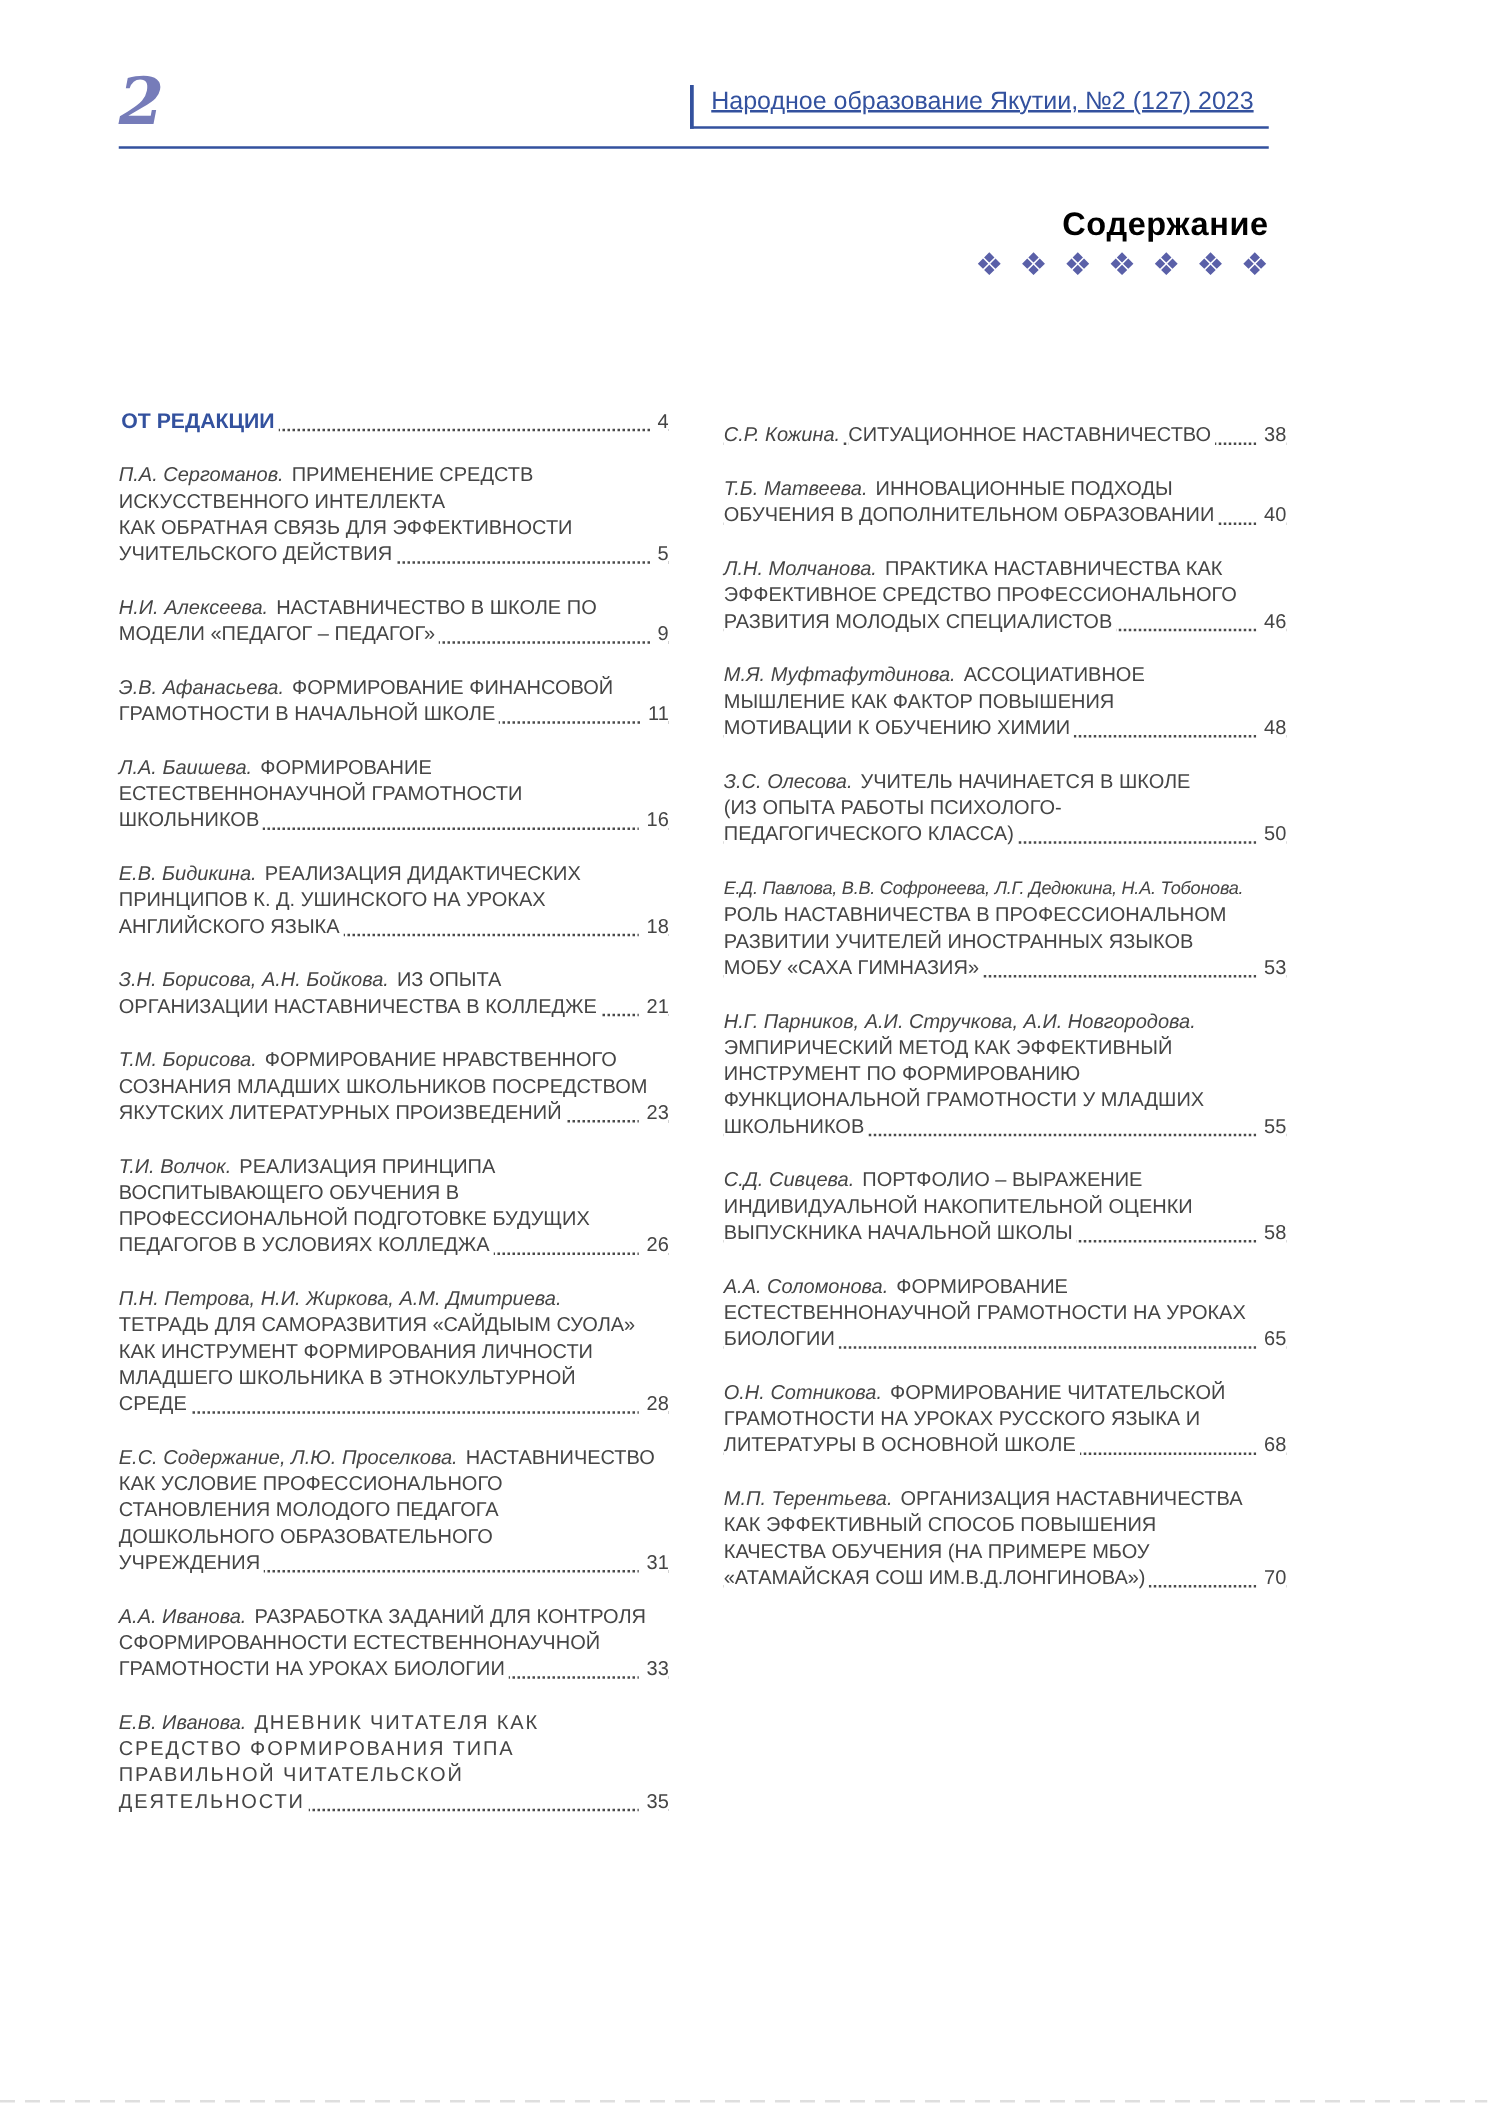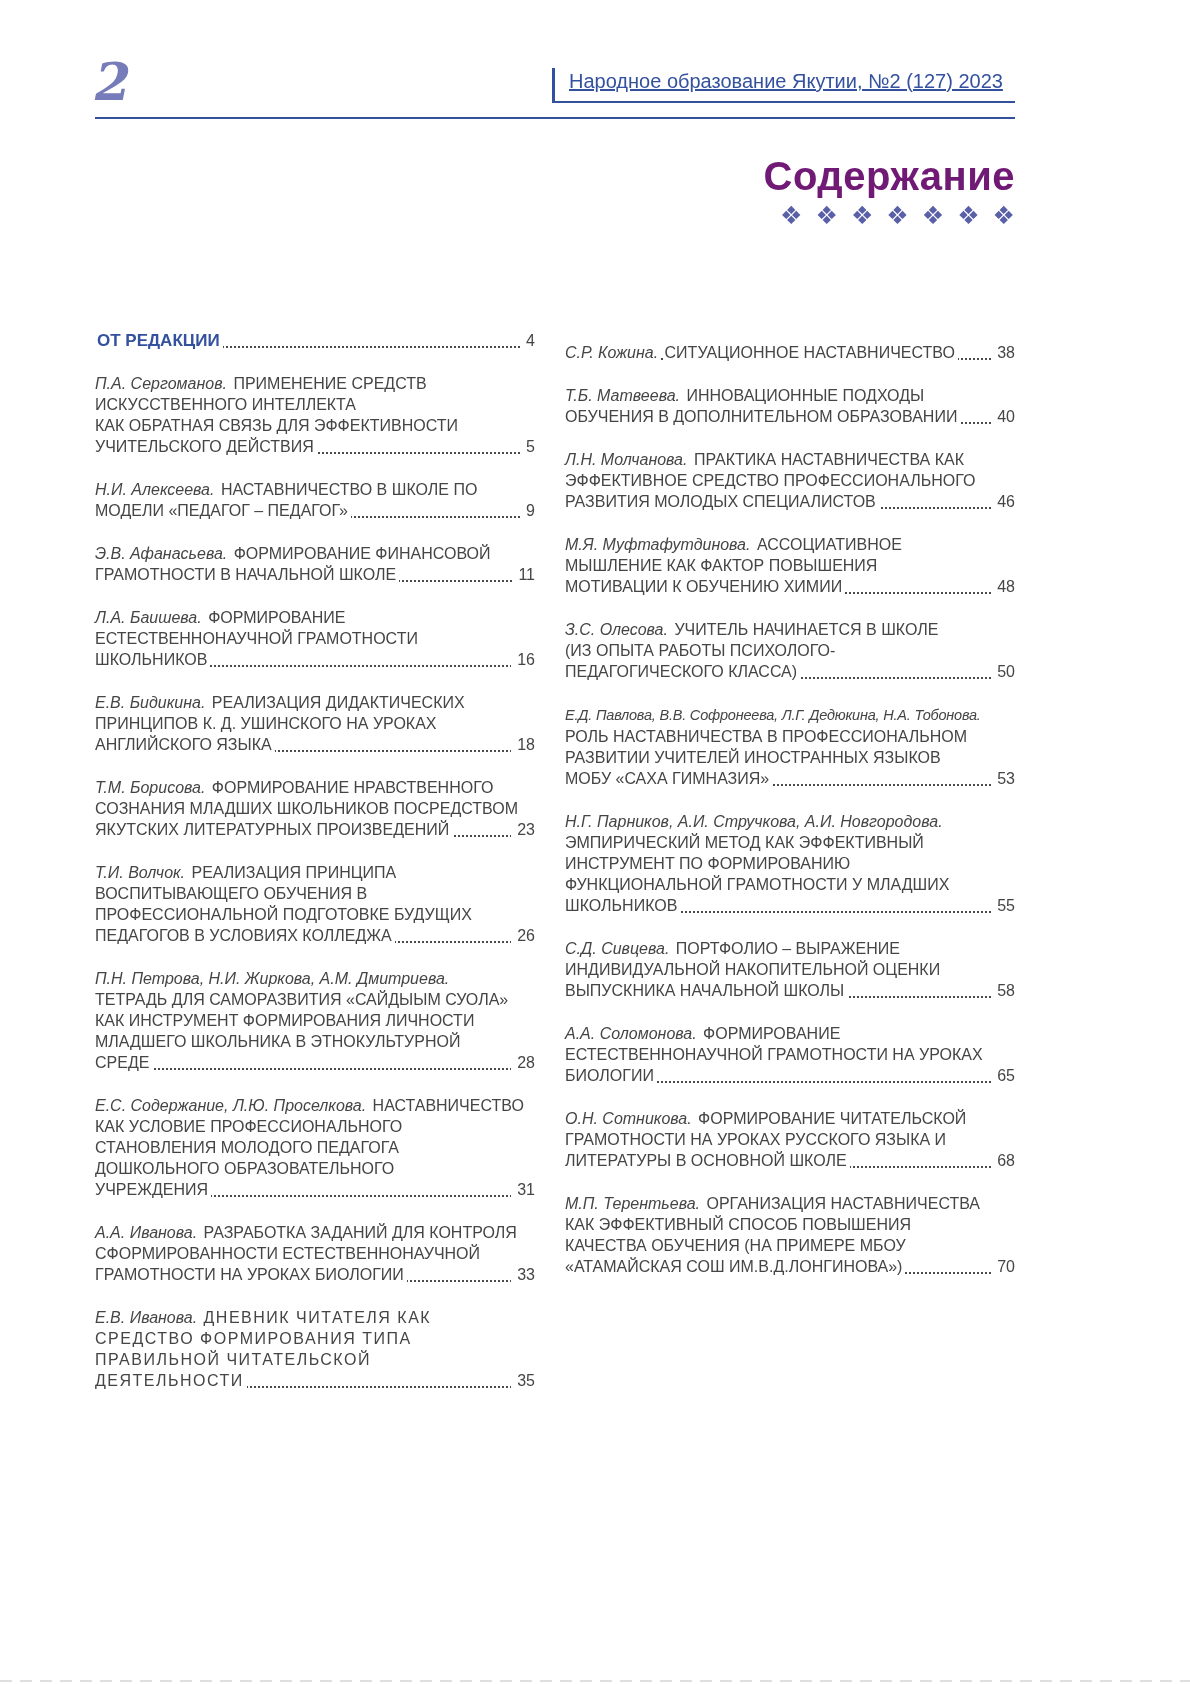--- a/index.html
+++ b/index.html
@@ -27,38 +27,38 @@
     border-bottom: 2px solid #33519e;
     padding: 2px 0 9px 14px;
     font-size: 20px; line-height: 22px;
     color: #33519e;
     text-decoration: underline;
   }
   .header-rule { border-bottom: 2px solid #33519e; margin-top: 14px; }
 
   
   .contents-title {
-    margin-top: 35px;
+    margin-top: 46px;
     text-align: right;
-    font-size: 40px; font-weight: bold; line-height: 1.1;
-    color: #701a75;
+    font-size: 26px; font-weight: bold; line-height: 1.1;
+    color: #000000;
     letter-spacing: 0.5px;
   }
   .ornament {
     margin-top: 5px;
     text-align: right;
     font-family: "DejaVu Sans", sans-serif;
     font-size: 25px; line-height: 1;
     color: #5a60a8;
     letter-spacing: 13px;
     margin-right: -13px; 
   }
 
   
-  .toc { display: flex; gap: 30px; margin-top: 102px; }
+  .toc { display: flex; gap: 44px; margin-top: 102px; }
   .col { flex: 0 0 auto; }
   .col-left  { width: 440px; }
   .col-right { width: 450px; margin-top: 12px; }
 
   .entry {
     position: relative;
     margin-bottom: 22px;
     font-size: 16px; line-height: 21px;
   }
   .entry::after {
@@ -148,20 +148,26 @@
       </div>
 
       <div class="entry">
         <span class="authors">Е.В. Бидикина.</span>
         <span class="title">РЕАЛИЗАЦИЯ ДИДАКТИЧЕСКИХ
 ПРИНЦИПОВ К. Д. УШИНСКОГО НА УРОКАХ
 АНГЛИЙСКОГО ЯЗЫКА</span>
         <span class="page">18</span>
       </div>
 
+      <div class="entry">
+        <span class="authors">З.Н. Борисова, А.Н. Бойкова.</span>
+        <span class="title">ИЗ ОПЫТА
+ОРГАНИЗАЦИИ НАСТАВНИЧЕСТВА В КОЛЛЕДЖЕ</span>
+        <span class="page">21</span>
+      </div>
 
       <div class="entry">
         <span class="authors">Т.М. Борисова.</span>
         <span class="title">ФОРМИРОВАНИЕ НРАВСТВЕННОГО
 СОЗНАНИЯ МЛАДШИХ ШКОЛЬНИКОВ ПОСРЕДСТВОМ
 ЯКУТСКИХ ЛИТЕРАТУРНЫХ ПРОИЗВЕДЕНИЙ</span>
         <span class="page">23</span>
       </div>
 
       <div class="entry">

